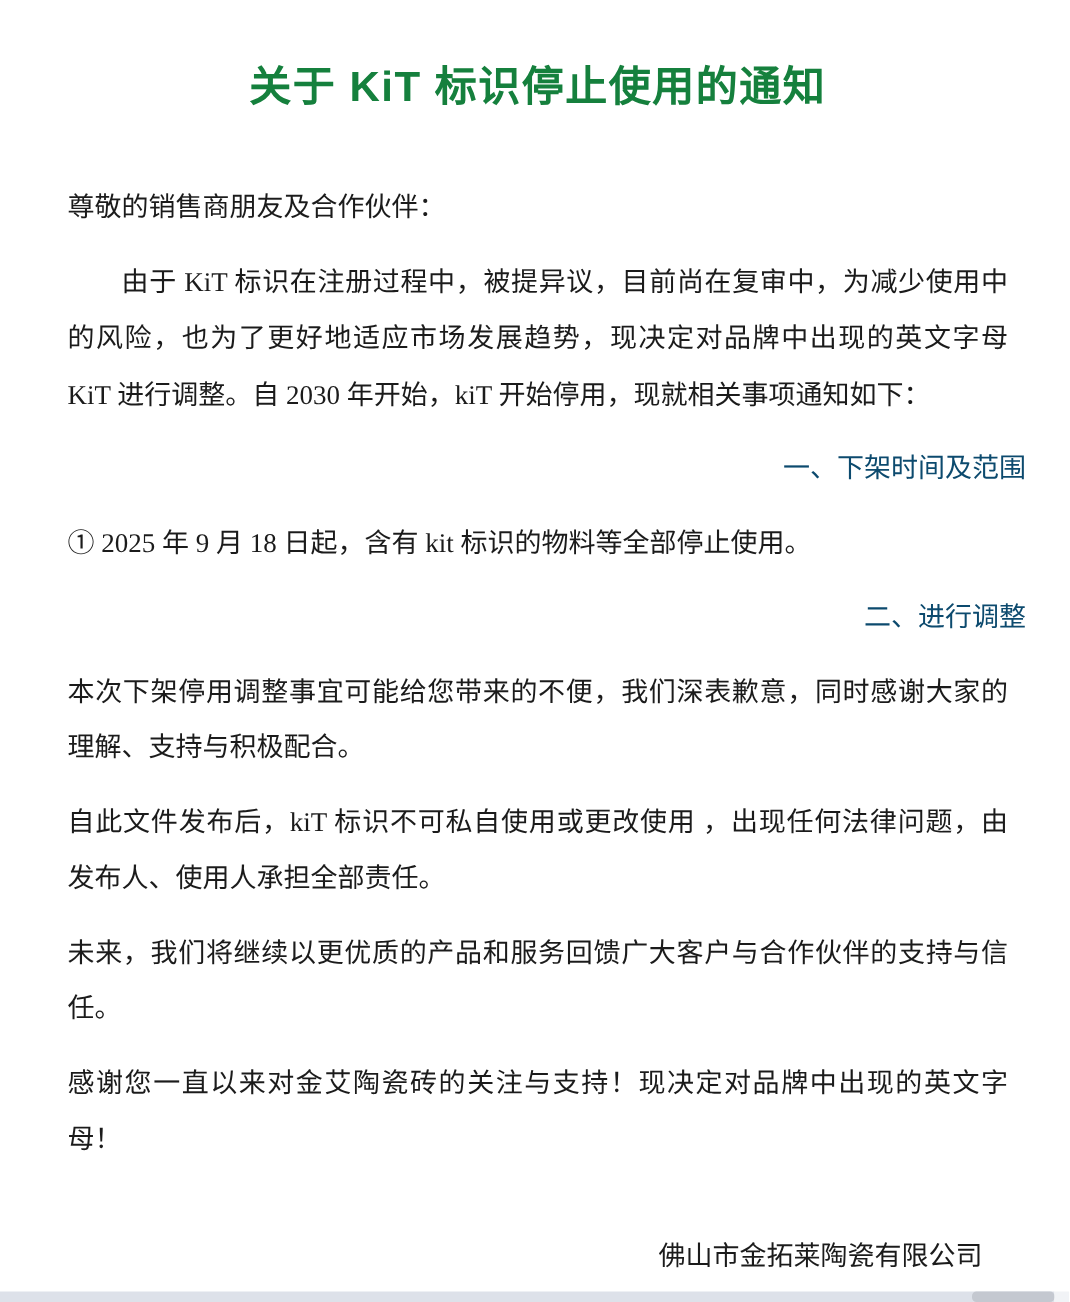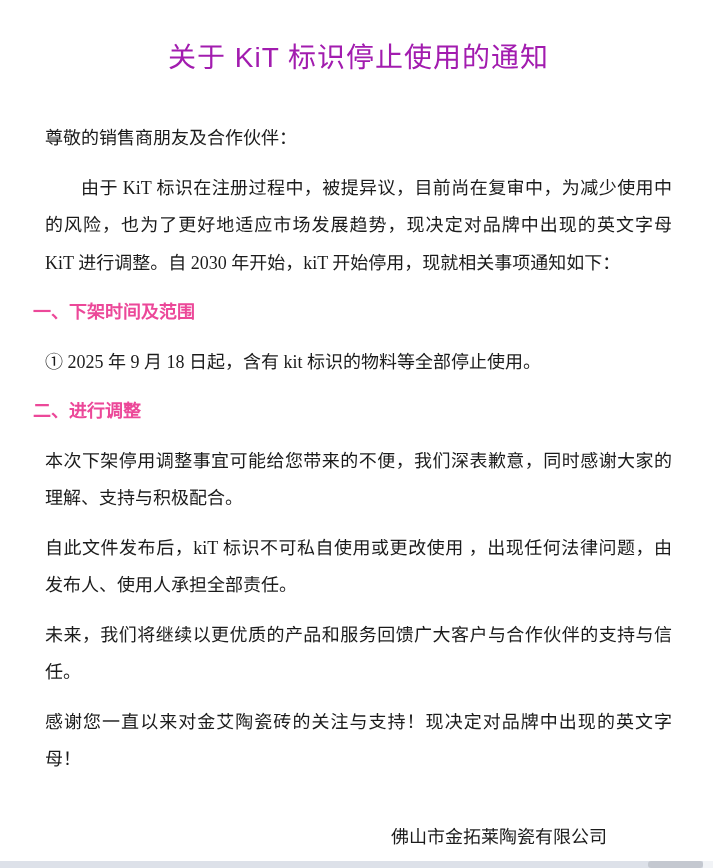--- a/index.html
+++ b/index.html
@@ -16,56 +16,56 @@
     font-family: "Liberation Serif", "DejaVu Serif", serif;
     color: #1b1b1b;
   }
   .content {
     padding: 0 29px 0 33px;
   }
   .doc-title {
     margin: 36px 0 0 0;
     text-align: center;
     font-family: "Liberation Sans", "DejaVu Sans", sans-serif;
-    font-weight: 400;
+    font-weight: 700;
     font-size: 28px;
     line-height: 44px;
-    color: #a21caf;
+    color: #15803d;
     letter-spacing: 1px;
   }
   .body-text {
     margin-top: 40px;
     font-size: 18px;
     line-height: 37.5px;
   }
   p {
     margin: 12px;
     text-align: justify;
   }
   p.indent {
     text-indent: 2em;
   }
   .sec-heading {
     margin: 0;
     font-family: "Liberation Sans", "DejaVu Sans", sans-serif;
-    font-weight: 700;
+    font-weight: 400;
     font-size: 18px;
     line-height: 37.5px;
-    color: #ec4899;
-    text-align: left;
+    color: #0c4a6e;
+    text-align: right;
   }
   .signature-block {
     margin-top: 40px;
   }
   .sig-line {
     text-align: right;
     line-height: 37.5px;
     font-size: 18px;
   }
-  .sig-company { margin-right: 77px; }
+  .sig-company { margin-right: 29px; }
   .sig-date    { margin-right: 53px; }
   .h-scrollbar {
     position: absolute;
     left: 0;
     bottom: 0;
     width: 703px;
     height: 7px;
     background: #dde1e9;
   }
   .h-scrollbar-thumb {

